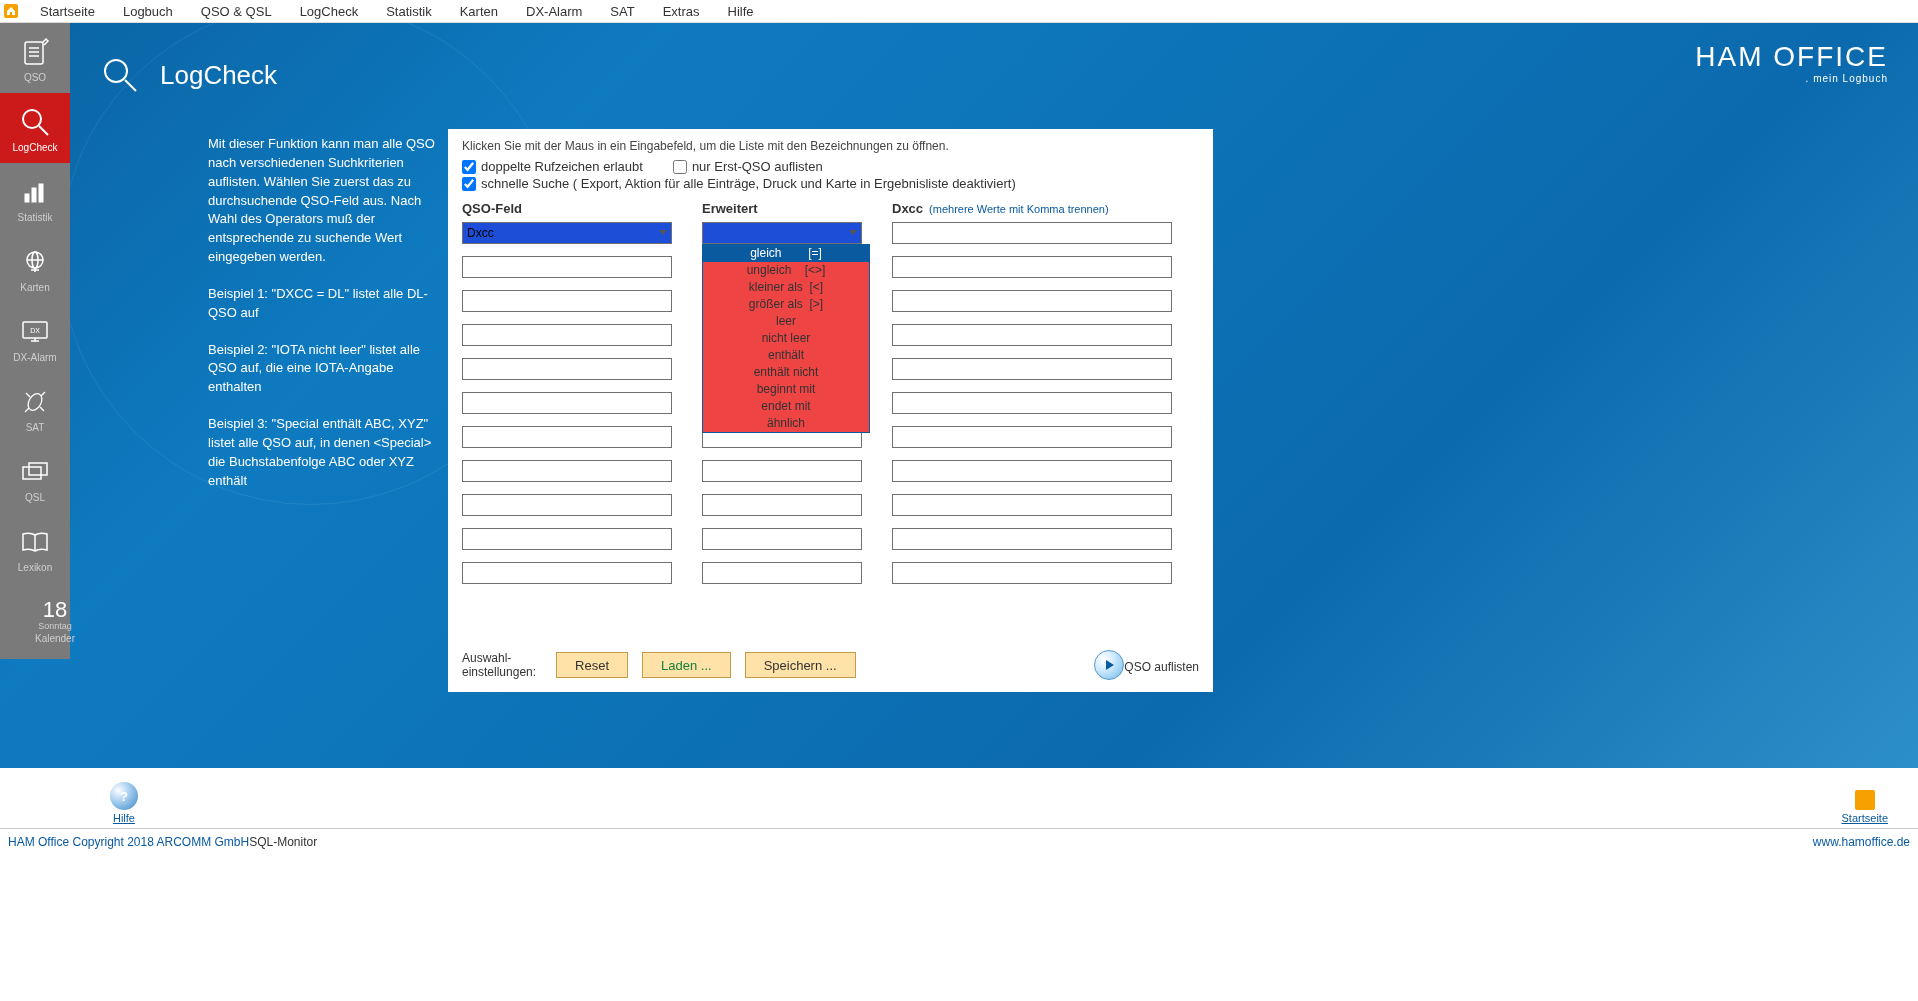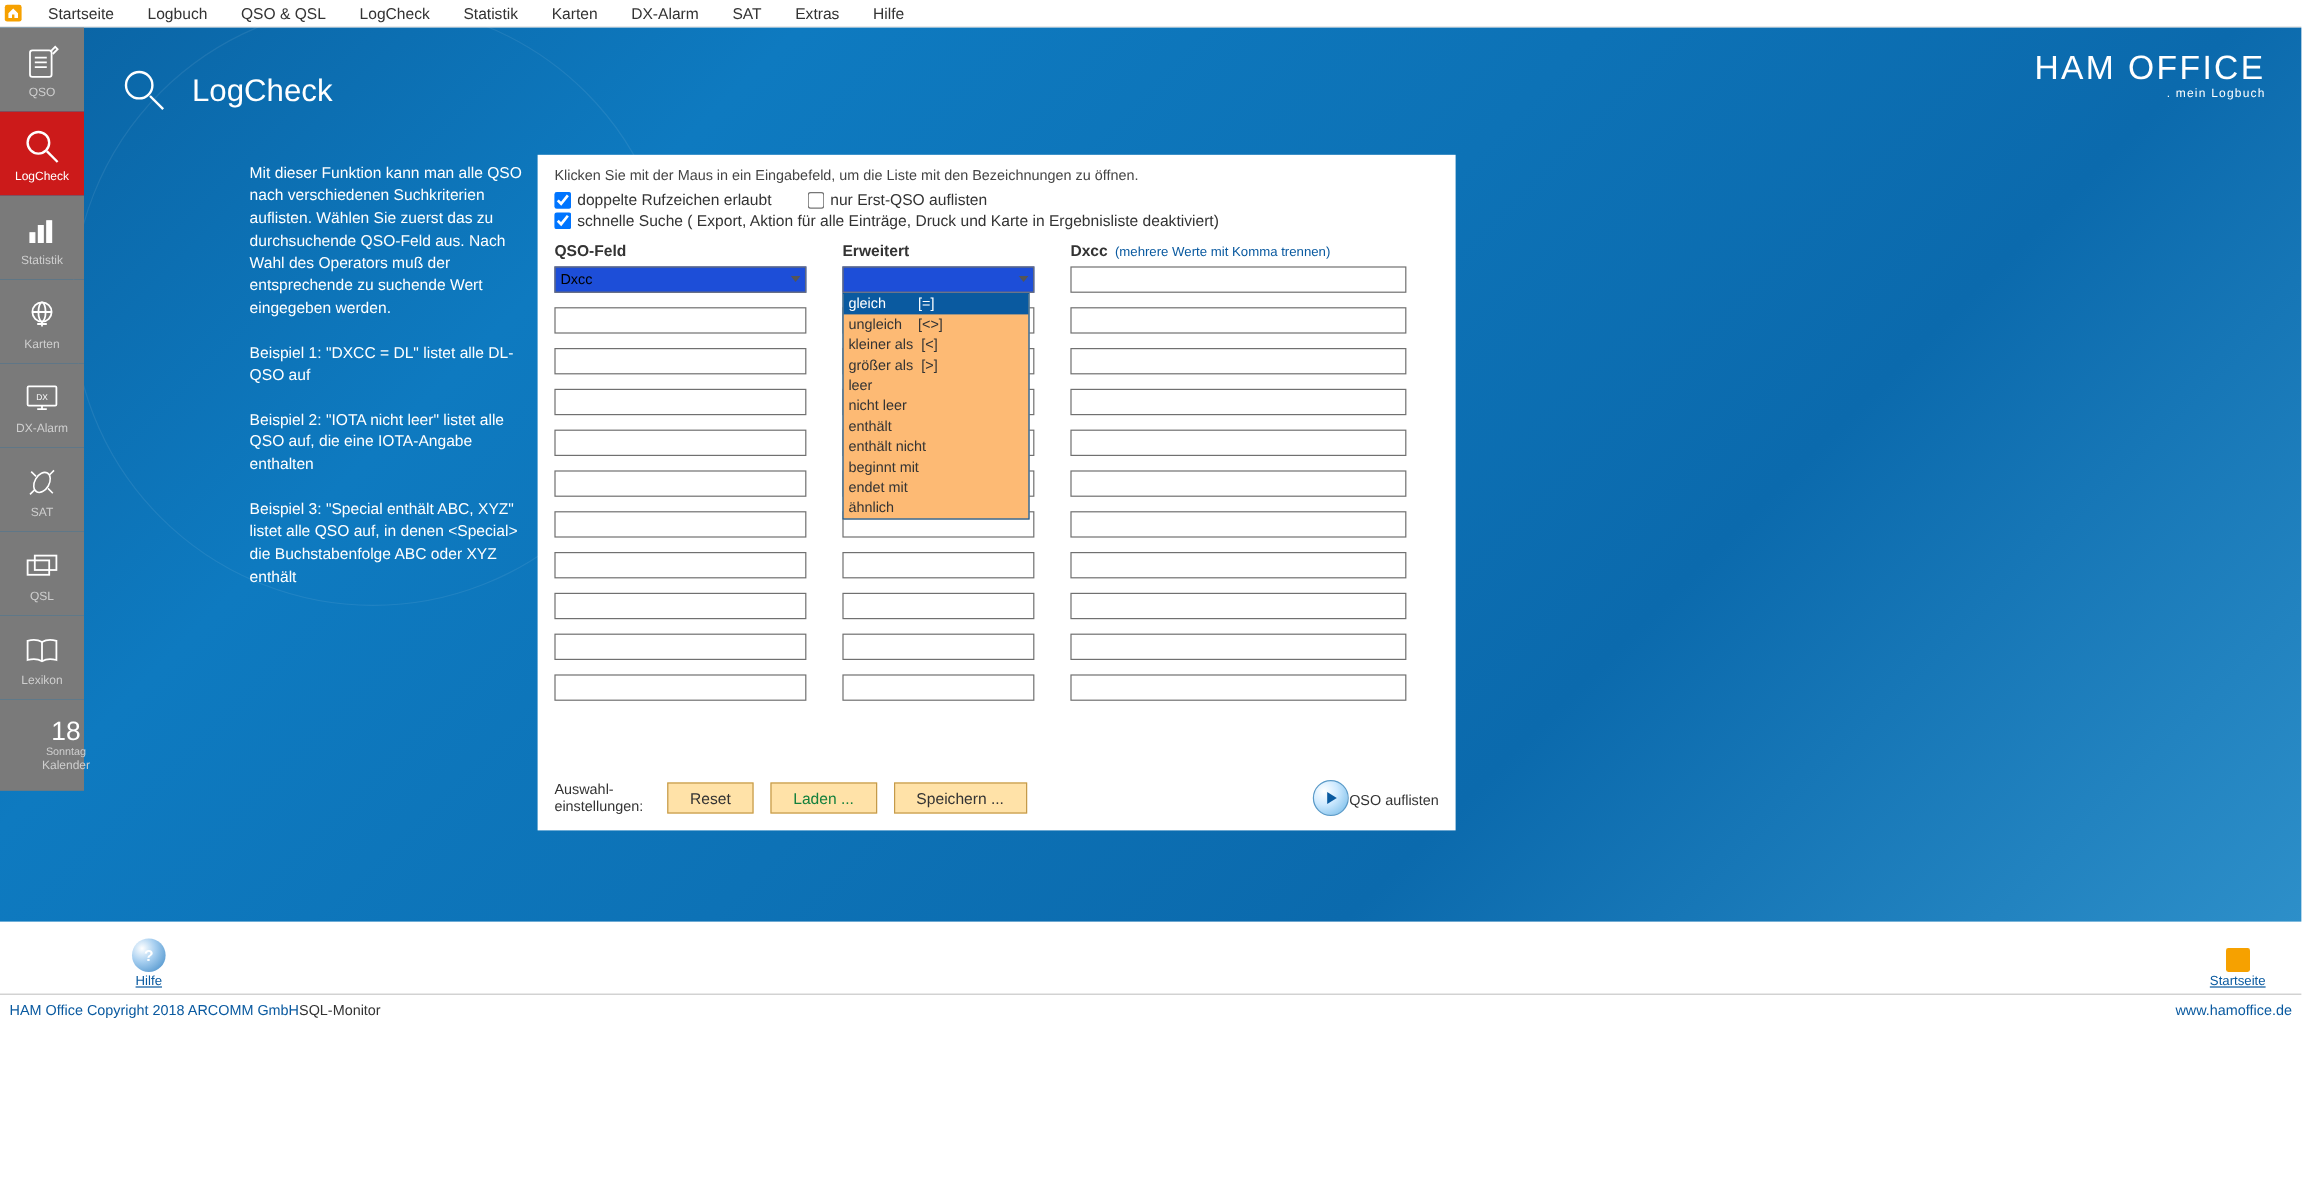--- a/index.html
+++ b/index.html
@@ -53,21 +53,21 @@
 .cols { display: flex; gap: 30px; margin-top: 10px; position: relative; }
 .col { width: 210px; }
 .col-header { font-weight: bold; font-size: 13px; margin-bottom: 6px; }
 .col-header .sub { font-weight: normal; font-size: 11px; color: #0a5aa0; margin-left: 6px; }
 .field-select, .field-input { width: 100%; height: 22px; border: 1px solid #707070; background: #fff; font-size: 12px; padding: 0 4px; margin-bottom: 12px; }
 .field-select { background: #1d4ed8; appearance: none; padding-right: 18px; position: relative; }
 .select-wrap { position: relative; }
 .select-wrap::after { content: ""; position: absolute; right: 5px; top: 8px; border-left: 4px solid transparent; border-right: 4px solid transparent; border-top: 5px solid #555; pointer-events:none; }
 
 
-.dropdown-open { position: absolute; top: 22px; left: 0; width: 156px; border: 1px solid #0a5aa0; background: #fdba74; z-index: 50; font-size: 12px; }
+.dropdown-open { position: absolute; top: 22px; left: 0; width: 168px; border: 1px solid #0a5aa0; background: #ef4444; z-index: 50; font-size: 12px; text-align: center; }
 .dropdown-open .opt { padding: 0 4px; height: 17px; line-height: 17px; white-space: pre; cursor: pointer; }
 .dropdown-open .opt.hi { background: #0a5aa0; color: #fff; }
 
 
 .panel-footer { position: absolute; bottom: 12px; left: 14px; right: 14px; display: flex; align-items: center; }
 .panel-footer .lbl { font-size: 12px; line-height: 1.2; margin-right: 20px; }
 .btn { height: 26px; padding: 0 18px; background: #ffe2a8; border: 1px solid #c49a4a; font-size: 13px; cursor: pointer; margin-right: 14px; color: #333; }
 .btn.grey-text { color: #15803d; }
 .panel-footer .spacer { flex: 1; }
 .play-btn { display: flex; align-items: center; cursor: pointer; }

